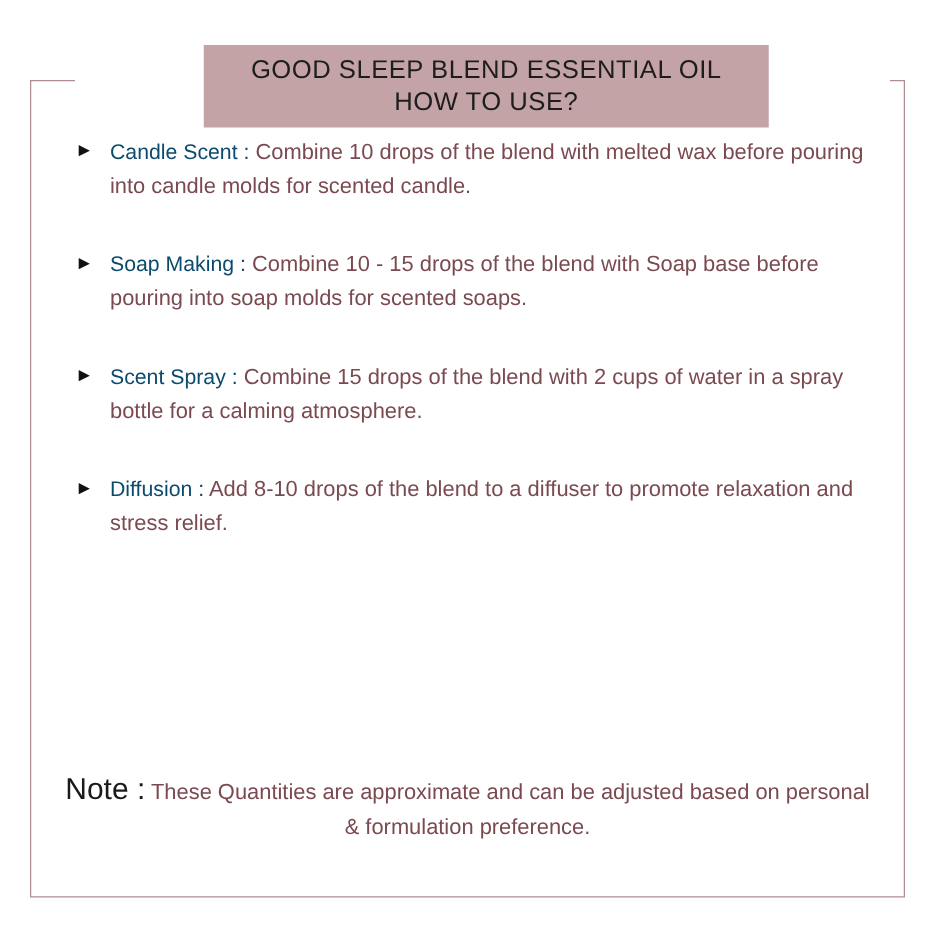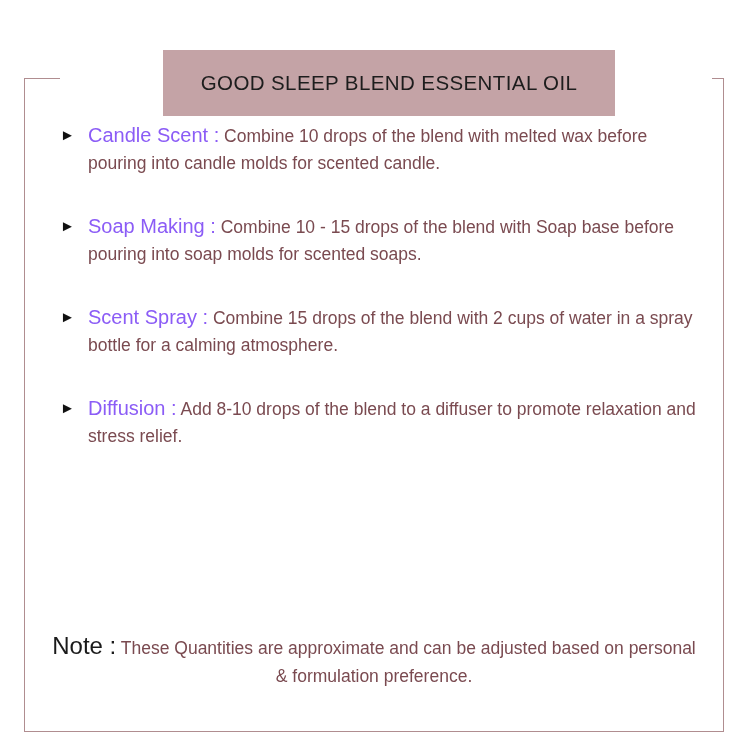--- a/index.html
+++ b/index.html
@@ -9,21 +9,21 @@
   body {
     width: 750px;
     height: 750px;
     background: #ffffff;
     font-family: "Liberation Sans", sans-serif;
     overflow: hidden;
   }
   .card {
     position: absolute;
     left: 0;
-    top: 14px;
+    top: 0;
     width: 750px;
     height: 587px;
     background: #ffffff;
   }
   
   .frame {
     position: absolute;
     left: 24px;
     top: 64px;
     width: 700px;
@@ -97,22 +97,22 @@
     line-height: 22px;
   }
   .item-text {
     margin-left: 24px;
     font-size: 17.5px;
     line-height: 27px;
     color: #7a4a50;
     text-align: left;
   }
   .item-label {
-    color: #8b5cf6;
-    font-size: 20px;
+    color: #0c4a6e;
+    font-size: 17px;
     font-weight: 400;
   }
   .item-desc {
     color: #7a4a50;
   }
 
   .note {
     position: absolute;
     left: 22px;
     top: 554px;
@@ -131,20 +131,21 @@
 <body>
 
 <div class="card">
 
   <div class="frame"></div>
   <div class="frame-mask-left"></div>
   <div class="frame-mask-right"></div>
 
   <div class="title-banner">
     <div class="title-line">GOOD SLEEP BLEND ESSENTIAL OIL</div>
+    <div class="title-line">HOW TO USE?</div>
   </div>
 
   <div class="content">
 
     <div class="item">
       <span class="bullet">►</span>
       <div class="item-text">
         <span class="item-label">Candle Scent :</span>
         <span class="item-desc">Combine 10 drops of the blend with melted wax before pouring into candle molds for scented candle.</span>
       </div>

